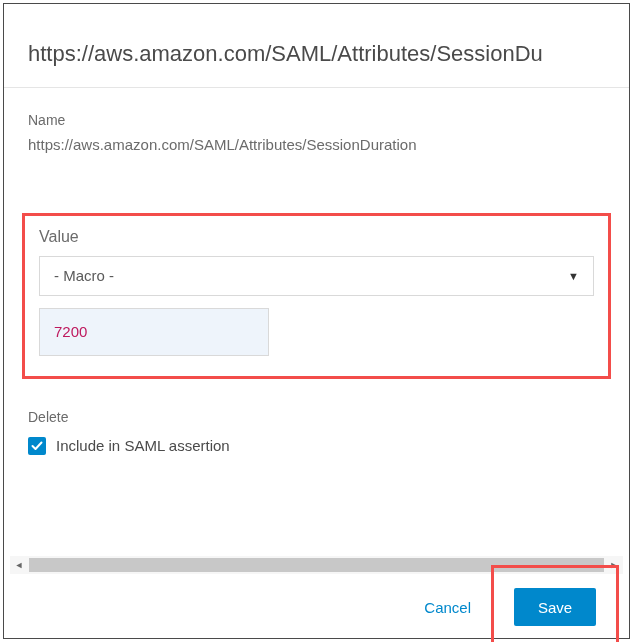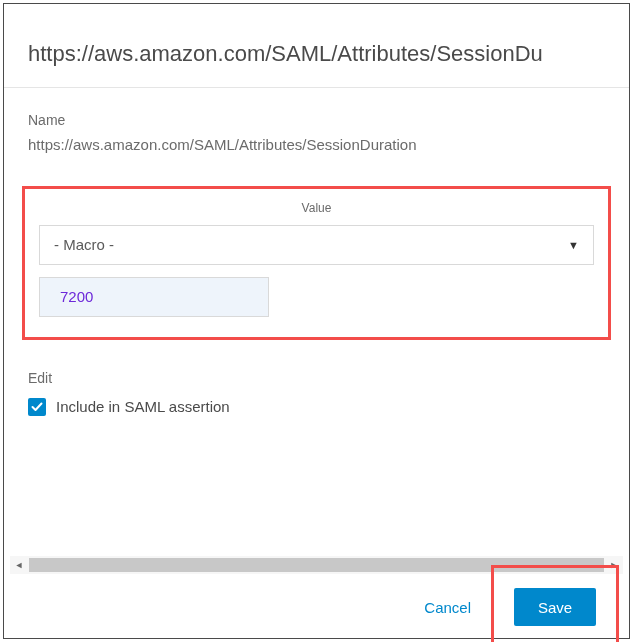--- a/index.html
+++ b/index.html
@@ -45,34 +45,33 @@
       position: relative;
     }
     .field-label {
       font-size: 14px;
       color: #6b6b6b;
       margin-bottom: 8px;
     }
     .field-value-static {
       font-size: 15px;
       color: #6b6b6b;
-      margin-bottom: 33px;
+      margin-bottom: 60px;
     }
     .value-section {
       border: 3px solid #f34d4a;
       padding: 12px 14px 20px 14px;
       margin-left: -6px;
       margin-right: -6px;
       margin-bottom: 30px;
     }
     .value-label {
-      font-size: 12px;
+      font-size: 16px;
       color: #6b6b6b;
       margin-bottom: 10px;
-      text-align: center;
     }
     .macro-select {
       width: 100%;
       height: 40px;
       border: 1px solid #d9d9d9;
       background: #ffffff;
       padding: 0 14px;
       display: flex;
       align-items: center;
       justify-content: space-between;
@@ -82,26 +81,26 @@
     .macro-select-text {
       font-size: 15px;
       color: #5a5a5a;
     }
     .chevron-down {
       font-size: 11px;
       color: #333;
     }
     .value-input {
       width: 230px;
-      height: 40px;
+      height: 48px;
       border: 1px solid #d9d9d9;
       background: #eef4fb;
-      padding: 0 20px;
-      font-size: 15px;
-      color: #6d28d9;
+      padding: 0 14px;
+      font-size: 15px;
+      color: #be185d;
       outline: none;
     }
     .flags-section {
       margin-top: 20px;
     }
     .flags-label {
       font-size: 14px;
       color: #6b6b6b;
       margin-bottom: 12px;
     }
@@ -214,21 +213,21 @@
     <div class="value-section">
       <div class="value-label">Value</div>
       <div class="macro-select">
         <span class="macro-select-text">- Macro -</span>
         <span class="chevron-down">▼</span>
       </div>
       <input class="value-input" type="text" value="7200" style="">
     </div>
 
     <div class="flags-section">
-      <div class="flags-label">Edit</div>
+      <div class="flags-label">Delete</div>
       <div class="checkbox-row">
         <div class="checkbox">
           <svg viewBox="0 0 12 12">
             <path d="M1.5 6 L4.5 9 L10.5 2.5" stroke="#ffffff" stroke-width="2" fill="none" stroke-linecap="round" stroke-linejoin="round"></path>
           </svg>
         </div>
         <span class="checkbox-label">Include in SAML assertion</span>
       </div>
     </div>
   </div>

